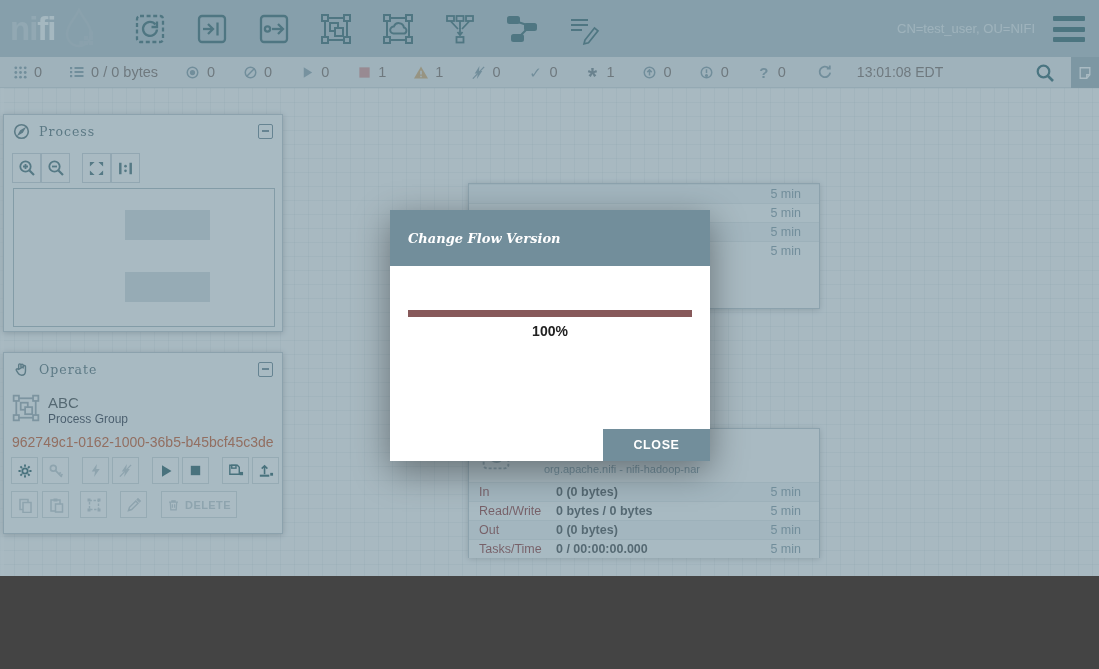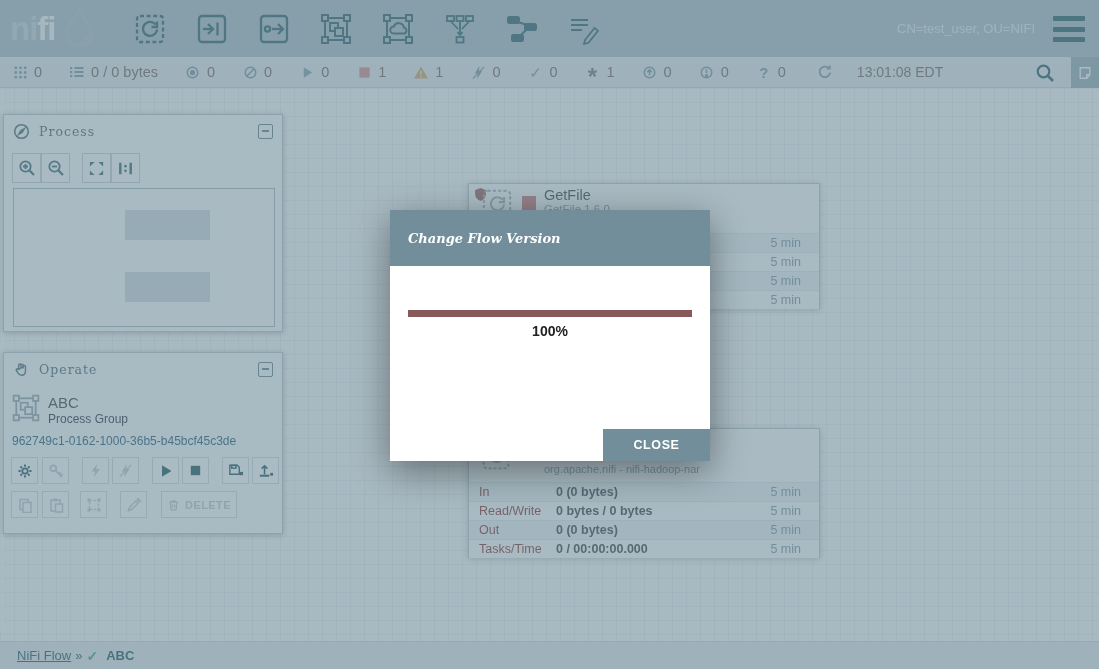--- a/index.html
+++ b/index.html
@@ -1,16 +1,16 @@
 <!DOCTYPE html>
 <html><head>
 <meta charset="utf-8">
 <style>
   html,body{margin:0;padding:0;background:#444;}
-  .screen{position:relative;width:1099px;height:669px;overflow:hidden;
+  .screen{position:relative;width:1099px;height:576px;overflow:hidden;
     font-family:"Liberation Sans",sans-serif;background:#f9fafb;}
   .screen *{box-sizing:border-box;}
 
   
   .topbar{position:absolute;left:0;top:0;width:1099px;height:57px;background:#a6bac3;z-index:2;}
   .logo{position:absolute;left:10px;top:8px;display:flex;align-items:center;}
   .logo-ni{font-size:33px;font-weight:bold;color:#c2d0d6;letter-spacing:-1px;line-height:40px;}
   .logo-fi{font-size:33px;font-weight:bold;color:#f3f7f8;letter-spacing:-1px;line-height:40px;}
   .logo-drop{margin-left:4px;}
   .tb-icons{position:absolute;left:132px;top:11px;display:flex;gap:26px;color:#1d545d;}
@@ -63,21 +63,21 @@
   .collapse{margin-left:auto;width:15px;height:15px;border:1.5px solid #557784;border-radius:2px;
     display:flex;align-items:center;justify-content:center;cursor:pointer;}
   .collapse div{width:7px;height:1.5px;background:#557784;}
   .nav-btn{position:absolute;width:29px;height:30px;background:#fcfdfd;border:1px solid #c3ced4;
     display:flex;align-items:center;justify-content:center;color:#2c5b64;cursor:pointer;}
   .minimap{position:absolute;left:9px;top:73px;width:262px;height:139px;background:#fcfdfd;border:1px solid #9fb2ba;cursor:pointer;}
   .mm-rect{position:absolute;width:85px;height:30px;background:#ccd6dc;}
 
   .op-name{position:absolute;left:44px;top:41px;font-size:15px;color:#2b3337;}
   .op-type{position:absolute;left:44px;top:59px;font-size:12px;color:#0f172a;}
-  .op-id{position:absolute;left:8px;top:81px;font-size:12px;color:#0c4a6e;}
+  .op-id{position:absolute;left:8px;top:81px;font-size:14px;color:#c2410c;}
   .op-btn{position:absolute;width:27px;height:27px;background:#fff;border:1px solid #ccd6da;
     display:flex;align-items:center;justify-content:center;cursor:pointer;}
   .op-btn.en{color:#0d4a52;}
   .op-btn.dis{color:#b8c5cb;}
   .op-del{position:absolute;width:76px;height:27px;background:#fff;border:1px solid #ccd6da;color:#b8c5cb;
     display:flex;align-items:center;justify-content:center;gap:5px;font-size:11px;font-weight:bold;
     letter-spacing:.4px;cursor:pointer;}
 
   
   .breadcrumb{position:absolute;left:0;top:641px;width:1099px;height:28px;background:#e3e8eb;
@@ -345,39 +345,20 @@
             <path d="M13.5 10 h-3.5 v4"></path>
         </svg>
         </span>
     </span>
   </div>
 
   <div class="canvas">
     <div class="edge-strip"></div>
 
     <div class="proc" style="left:468px;top:95px;width:352px;height:126px;">
-      <div class="proc-head" style="height:49px;">
-        <span style="position:absolute;left:6px;top:4px;">
-          <svg width="11" height="13" viewBox="0 0 10 12" fill="#9a5050">
-              <path d="M5 0 L10 1.8 V5.6 C10 8.7 8 10.8 5 12 2 10.8 0 8.7 0 5.6 V1.8z"></path>
-            </svg>
-        </span>
-        <span style="position:absolute;left:12px;top:4px;color:#9aa9b1;">
-          <svg width="32" height="32" viewBox="0 0 34 34" fill="none" stroke="currentColor" stroke-width="2.2">
-            <rect x="3" y="3" width="28" height="28" rx="4" stroke-dasharray="3.4 2.2"></rect>
-            <path d="M23 12.5 A7 7 0 1 0 24.5 17.5"></path>
-              <path d="M24.5 9.5 v5.5 h-5.5"></path>
-          </svg>
-          </span>
-        <span style="position:absolute;left:53px;top:12px;width:14px;height:14px;background:#C96A6A;"></span>
-        <div style="position:absolute;left:75px;top:3px;">
-          <div class="proc-name">GetFile</div>
-          <div class="proc-type">GetFile 1.6.0</div>
-        </div>
-      </div>
       <div class="stat-row odd">
           <span class="st-window">5 min</span>
         </div>
       <div class="stat-row even">
           <span class="st-window">5 min</span>
         </div>
       <div class="stat-row odd">
           <span class="st-window">5 min</span>
         </div>
       <div class="stat-row even">

